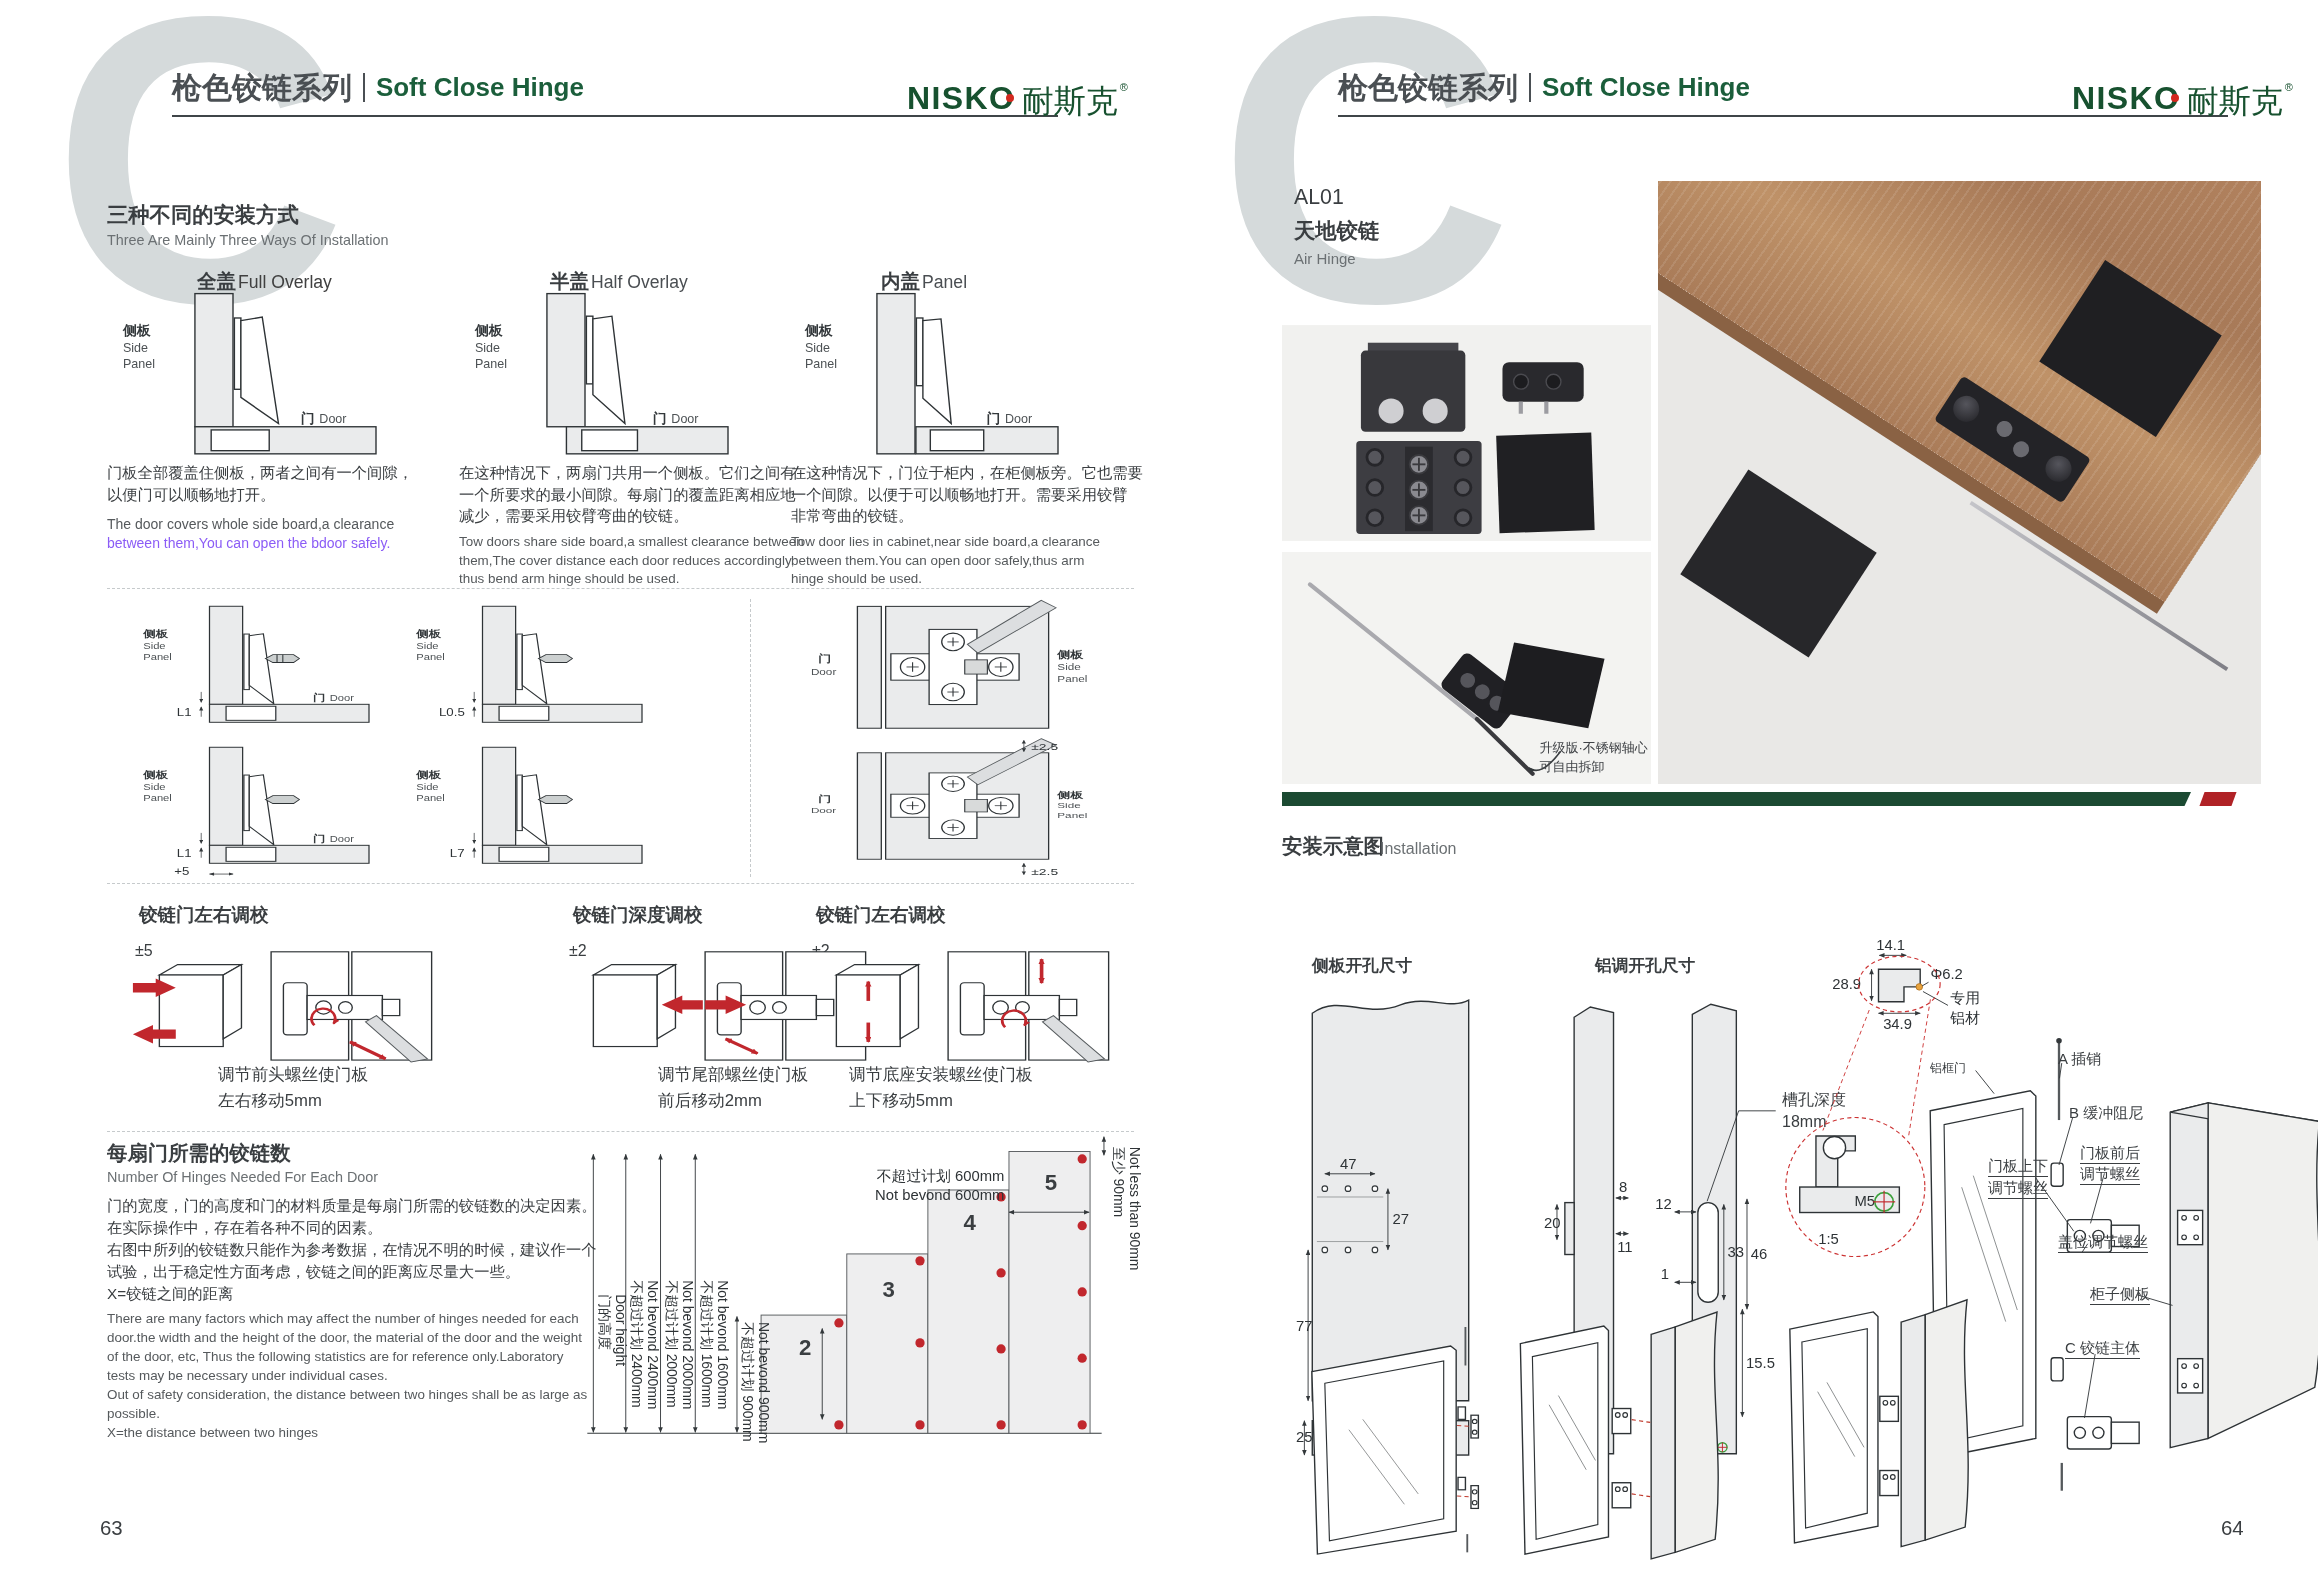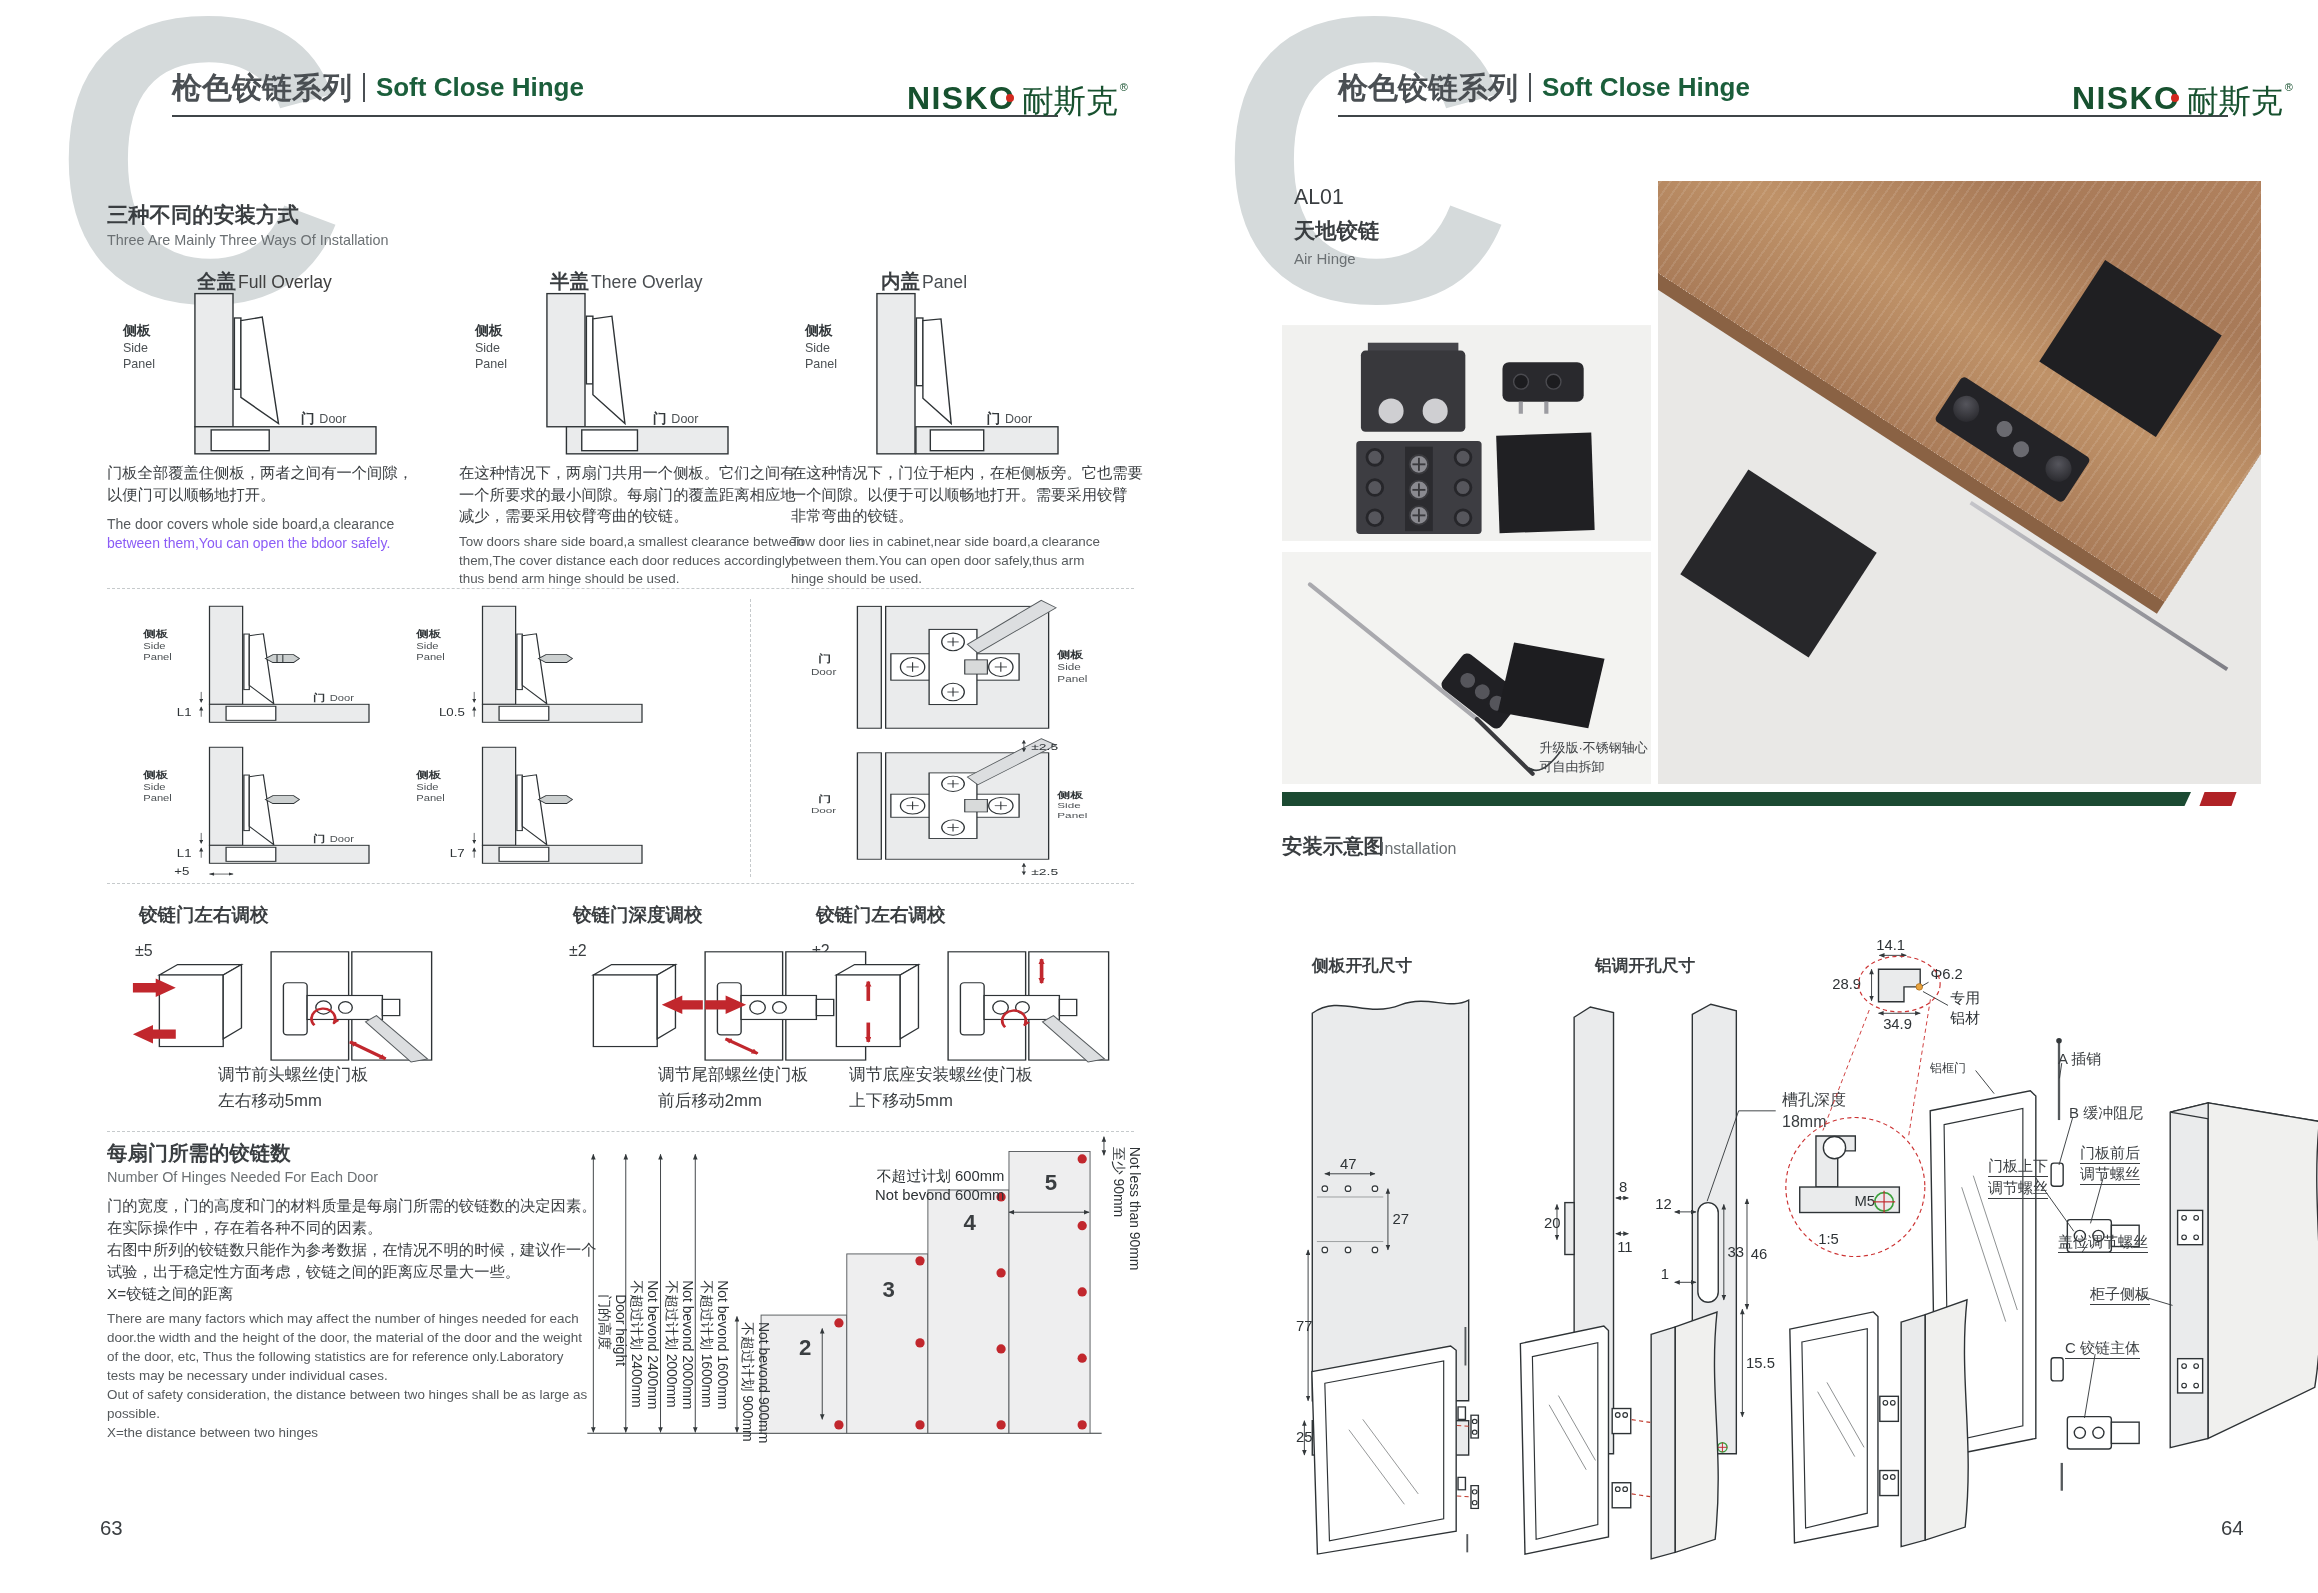--- a/index.html
+++ b/index.html
@@ -70,21 +70,21 @@
 </div>
 
 <div class="t b" style="left:107px;top:203px;font-size:21.3px">三种不同的安装方式</div>
 <div class="t gray" style="left:107px;top:232px;font-size:14.4px">Three Are Mainly Three Ways Of Installation</div>
 
 <div class="t" style="left:197px;top:270px">
   <span class="b" style="font-size:19.5px">全盖</span>
   <span style="font-size:17.6px;color:#404040">Full Overlay</span></div>
 <div class="t" style="left:550px;top:270px">
   <span class="b" style="font-size:19.5px">半盖</span>
-  <span style="font-size:17.6px;color:#4a4e52">There Overlay</span></div>
+  <span style="font-size:17.6px;color:#4a4e52">Half Overlay</span></div>
 <div class="t" style="left:881px;top:270px">
   <span class="b" style="font-size:19.5px">内盖</span>
   <span style="font-size:17.6px;color:#4a4e52">Panel</span></div>
 
 <svg style="left:116px;top:290px" width="260" height="167" viewBox="0 0 560 370" preserveAspectRatio="none">
   <text x="15" y="100" class="lblcn">侧板</text>
   <text x="15" y="138" class="lblen">Side</text>
   <text x="15" y="172" class="lblen">Panel</text>
   <rect x="170" y="8" width="82" height="295" class="pnl"></rect>
   <rect x="255" y="62" width="14" height="158" class="wht"></rect>

